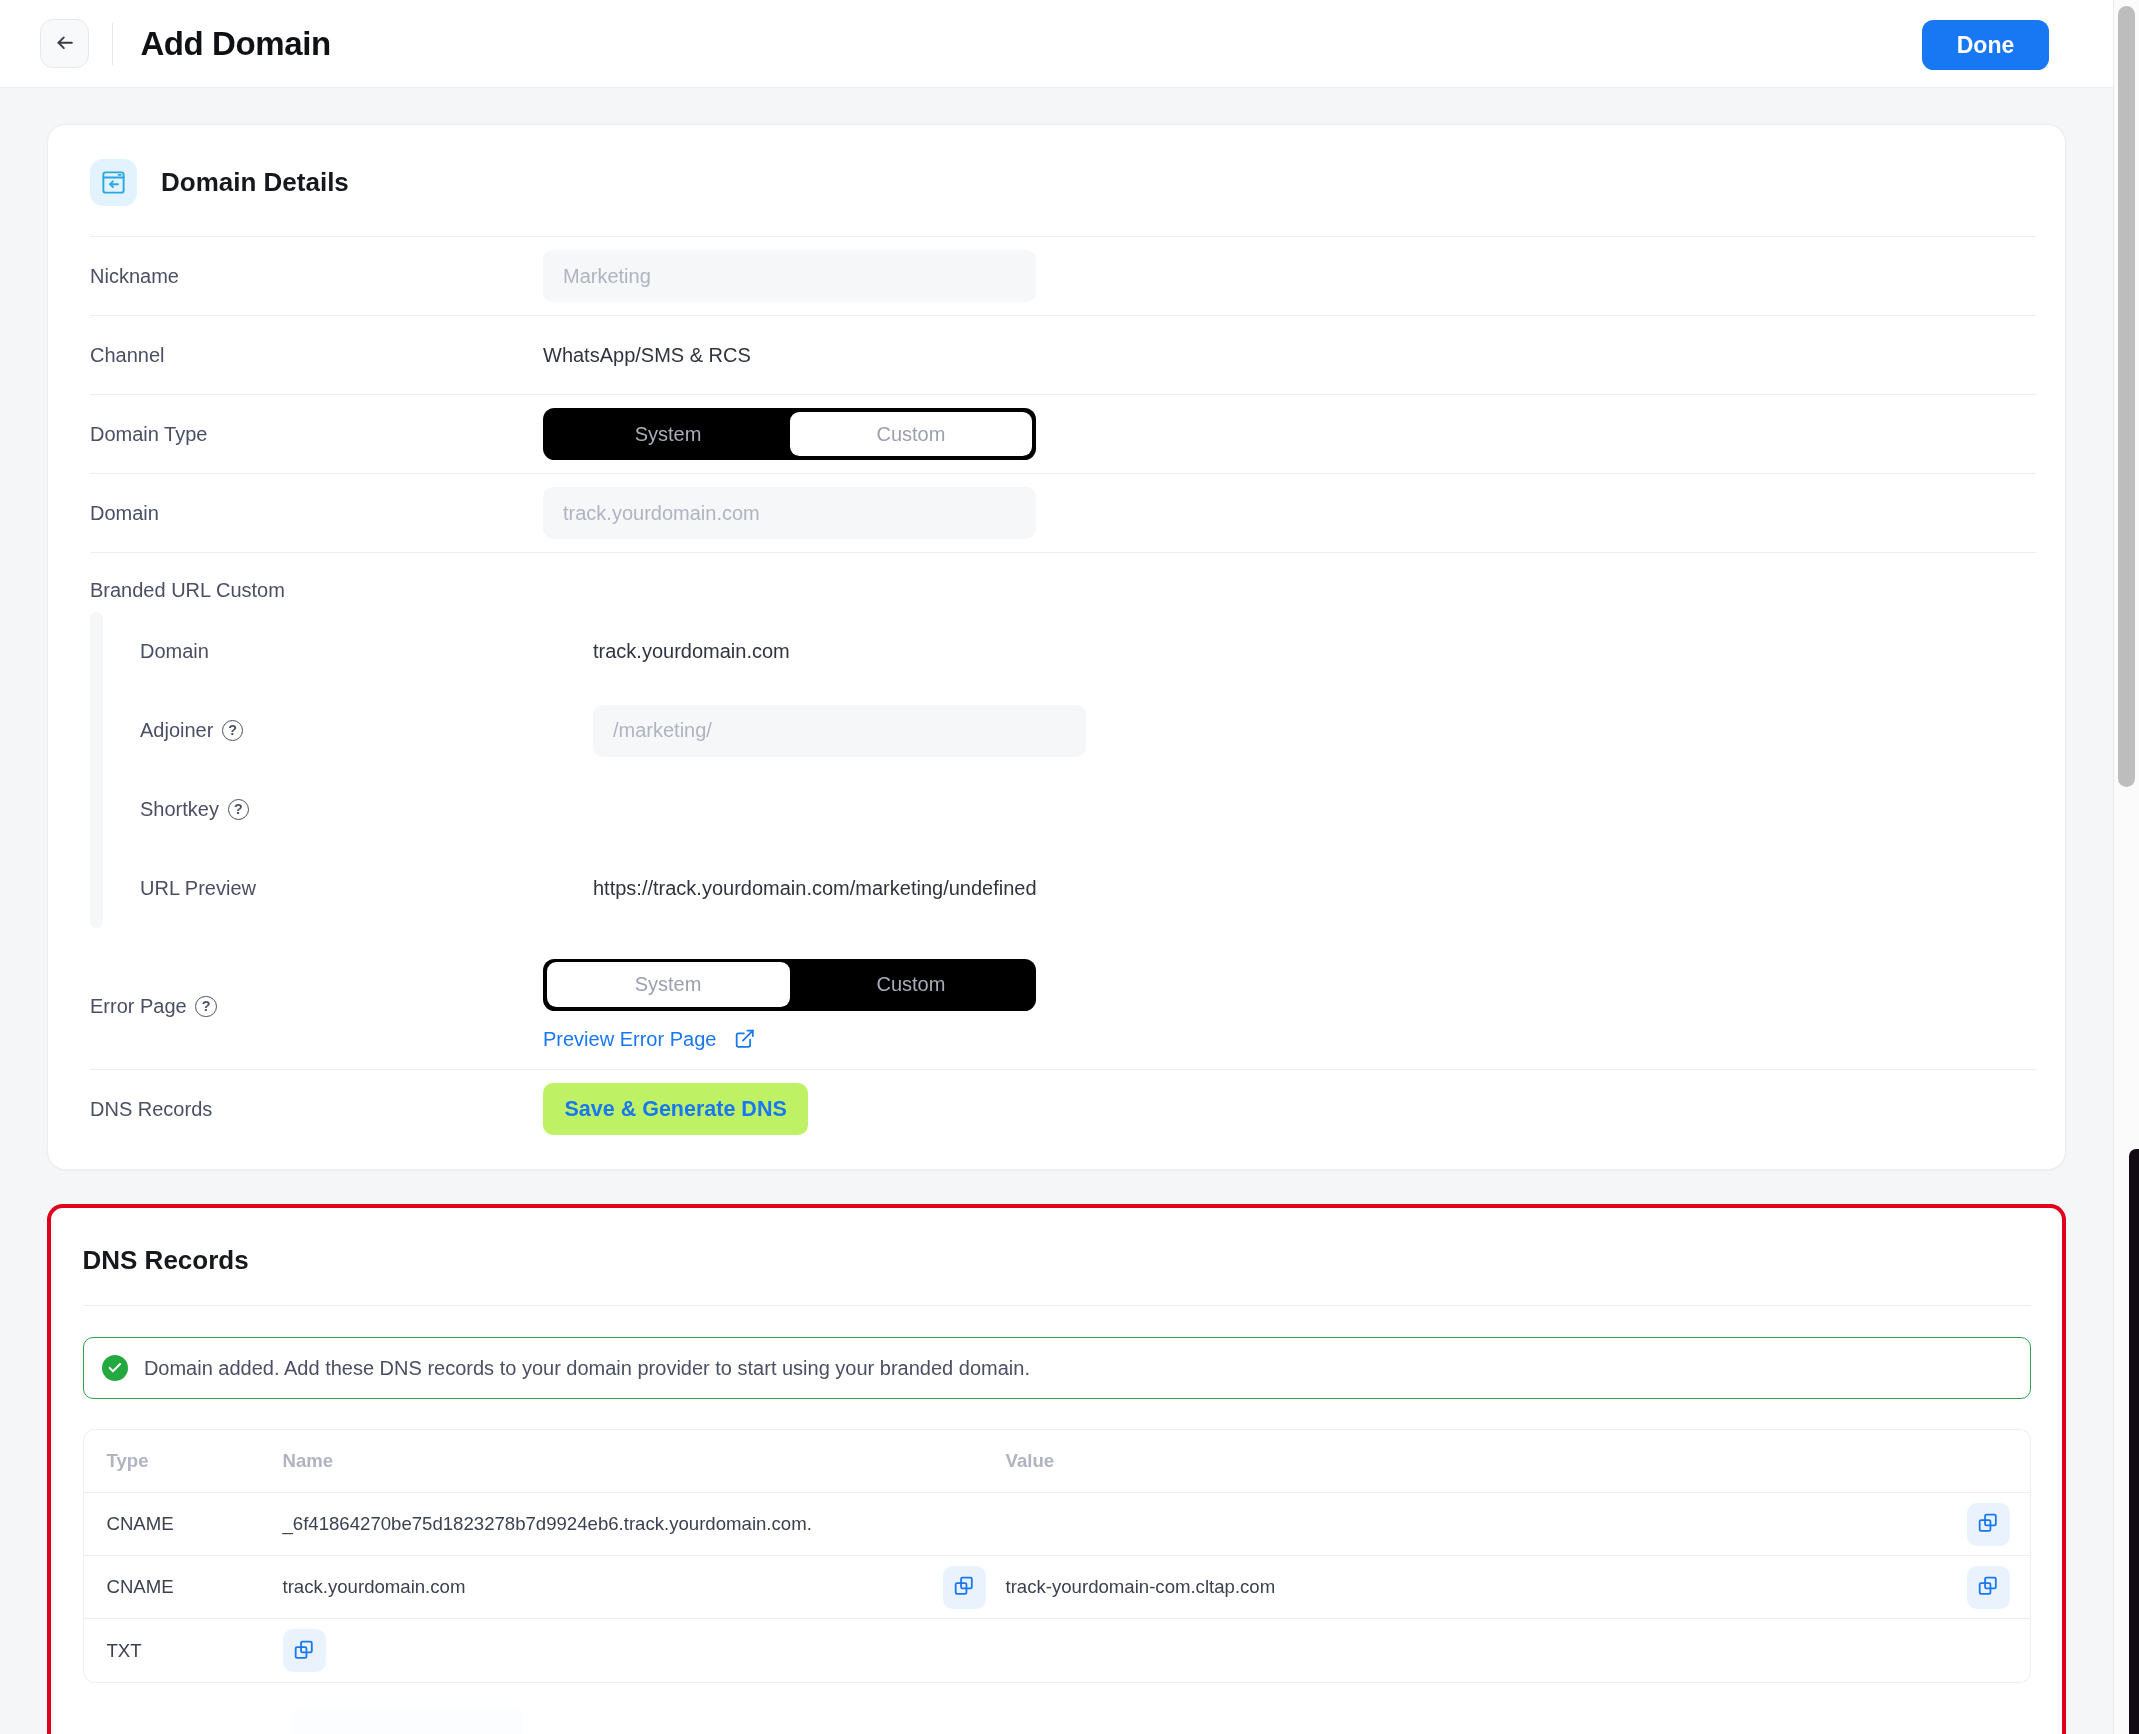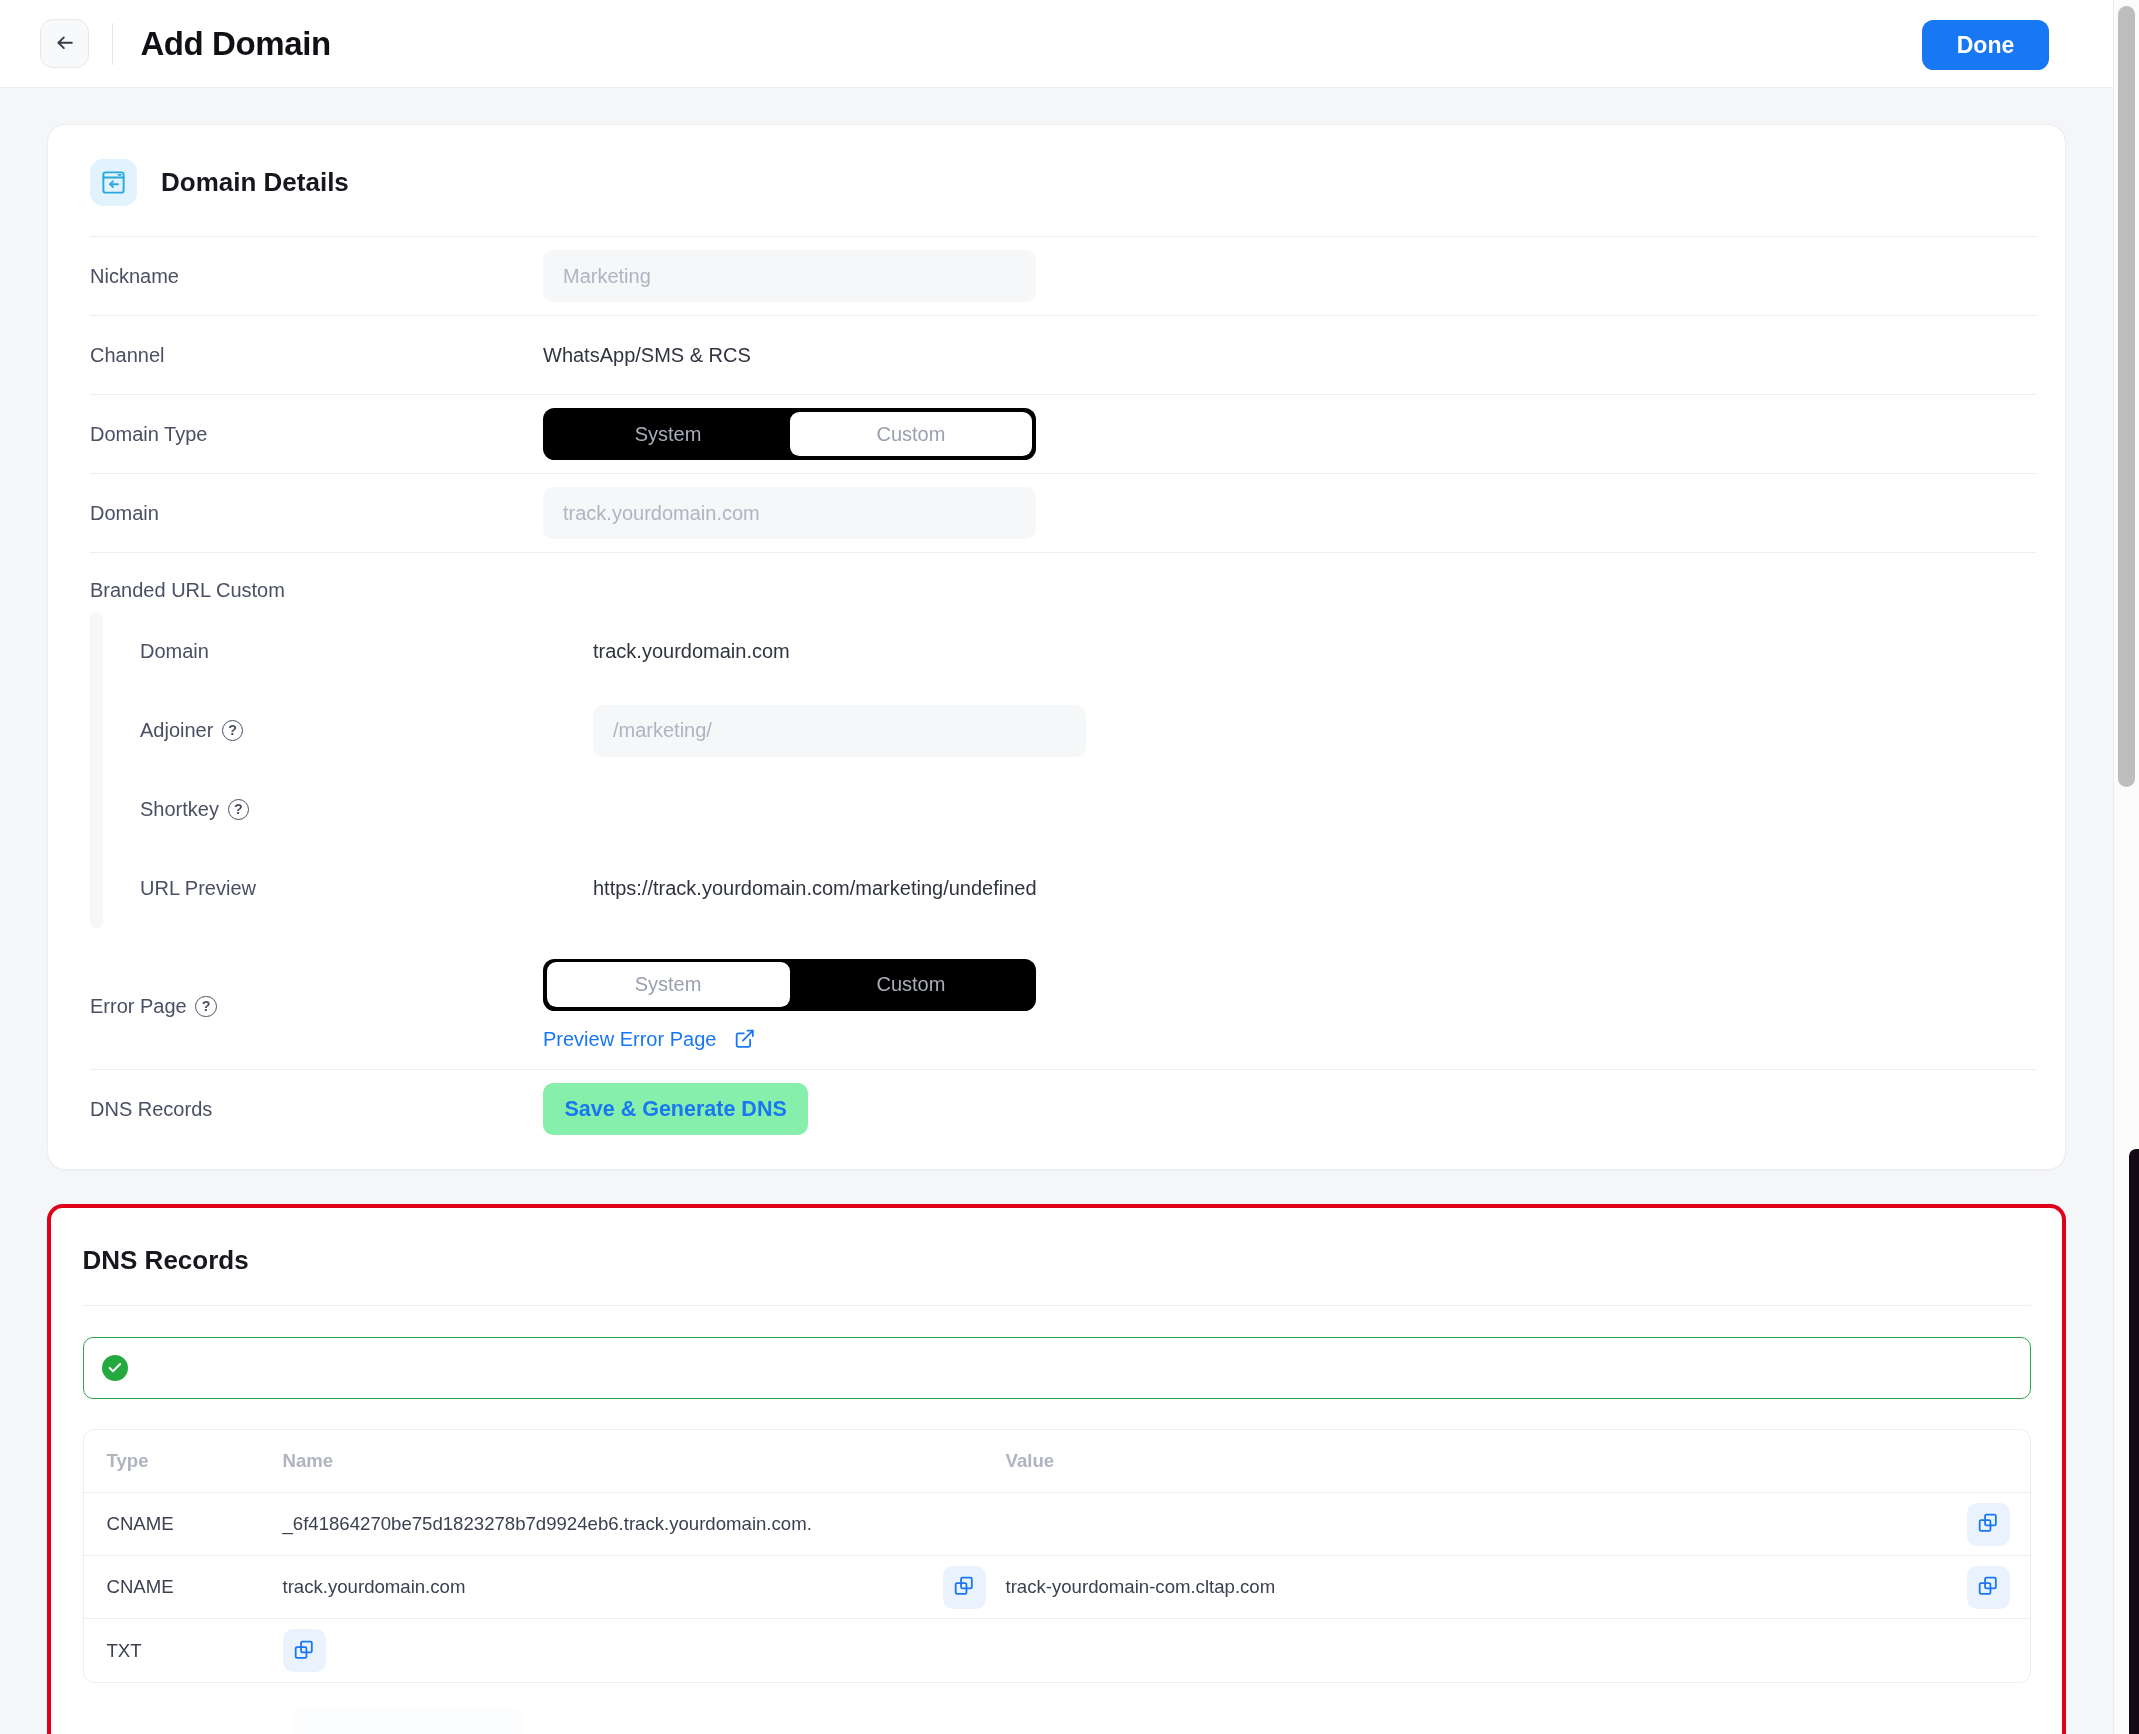--- a/index.html
+++ b/index.html
@@ -149,21 +149,21 @@
 
   .link-btn {
     display: inline-flex; align-items: flex-start; gap: 18px;
     color: #1877f2; font-size: 20px; cursor: pointer;
   }
   .link-btn svg { width: 21.5px; height: 21.5px; }
 
   .soft-btn {
     display: inline-flex; align-items: center; justify-content: center;
     height: 52px; padding: 0 21.5px;
-    background: #86efac; border-radius: 10px; border: none;
+    background: #bef264; border-radius: 10px; border: none;
     color: #1877f2; font-size: 21.5px; font-weight: 700;
     font-family: "Liberation Sans", sans-serif;
     cursor: pointer;
   }
 
   
   .dns-card {
     margin: 34px 47px 0 47px;
     background: #ffffff;
     border-radius: 15.8px;
@@ -386,20 +386,21 @@
   <div class="dns-card">
 
     <div class="dns-title">DNS Records</div>
 
     <div class="alert">
       <span class="alert-icon">
         <svg viewBox="0 0 24 24" fill="none" stroke="#ffffff" stroke-width="3" stroke-linecap="round" stroke-linejoin="round">
           <polyline points="20 6 9 17 4 12"></polyline>
         </svg>
       </span>
+      <span class="alert-text">Domain added. Add these DNS records to your domain provider to start using your branded domain.</span>
     </div>
 
     <div class="dns-table">
 
       <div class="t-head">
         <div class="c-type th">Type</div>
         <div class="c-name th">Name</div>
         <div class="c-value th">Value</div>
       </div>
 

